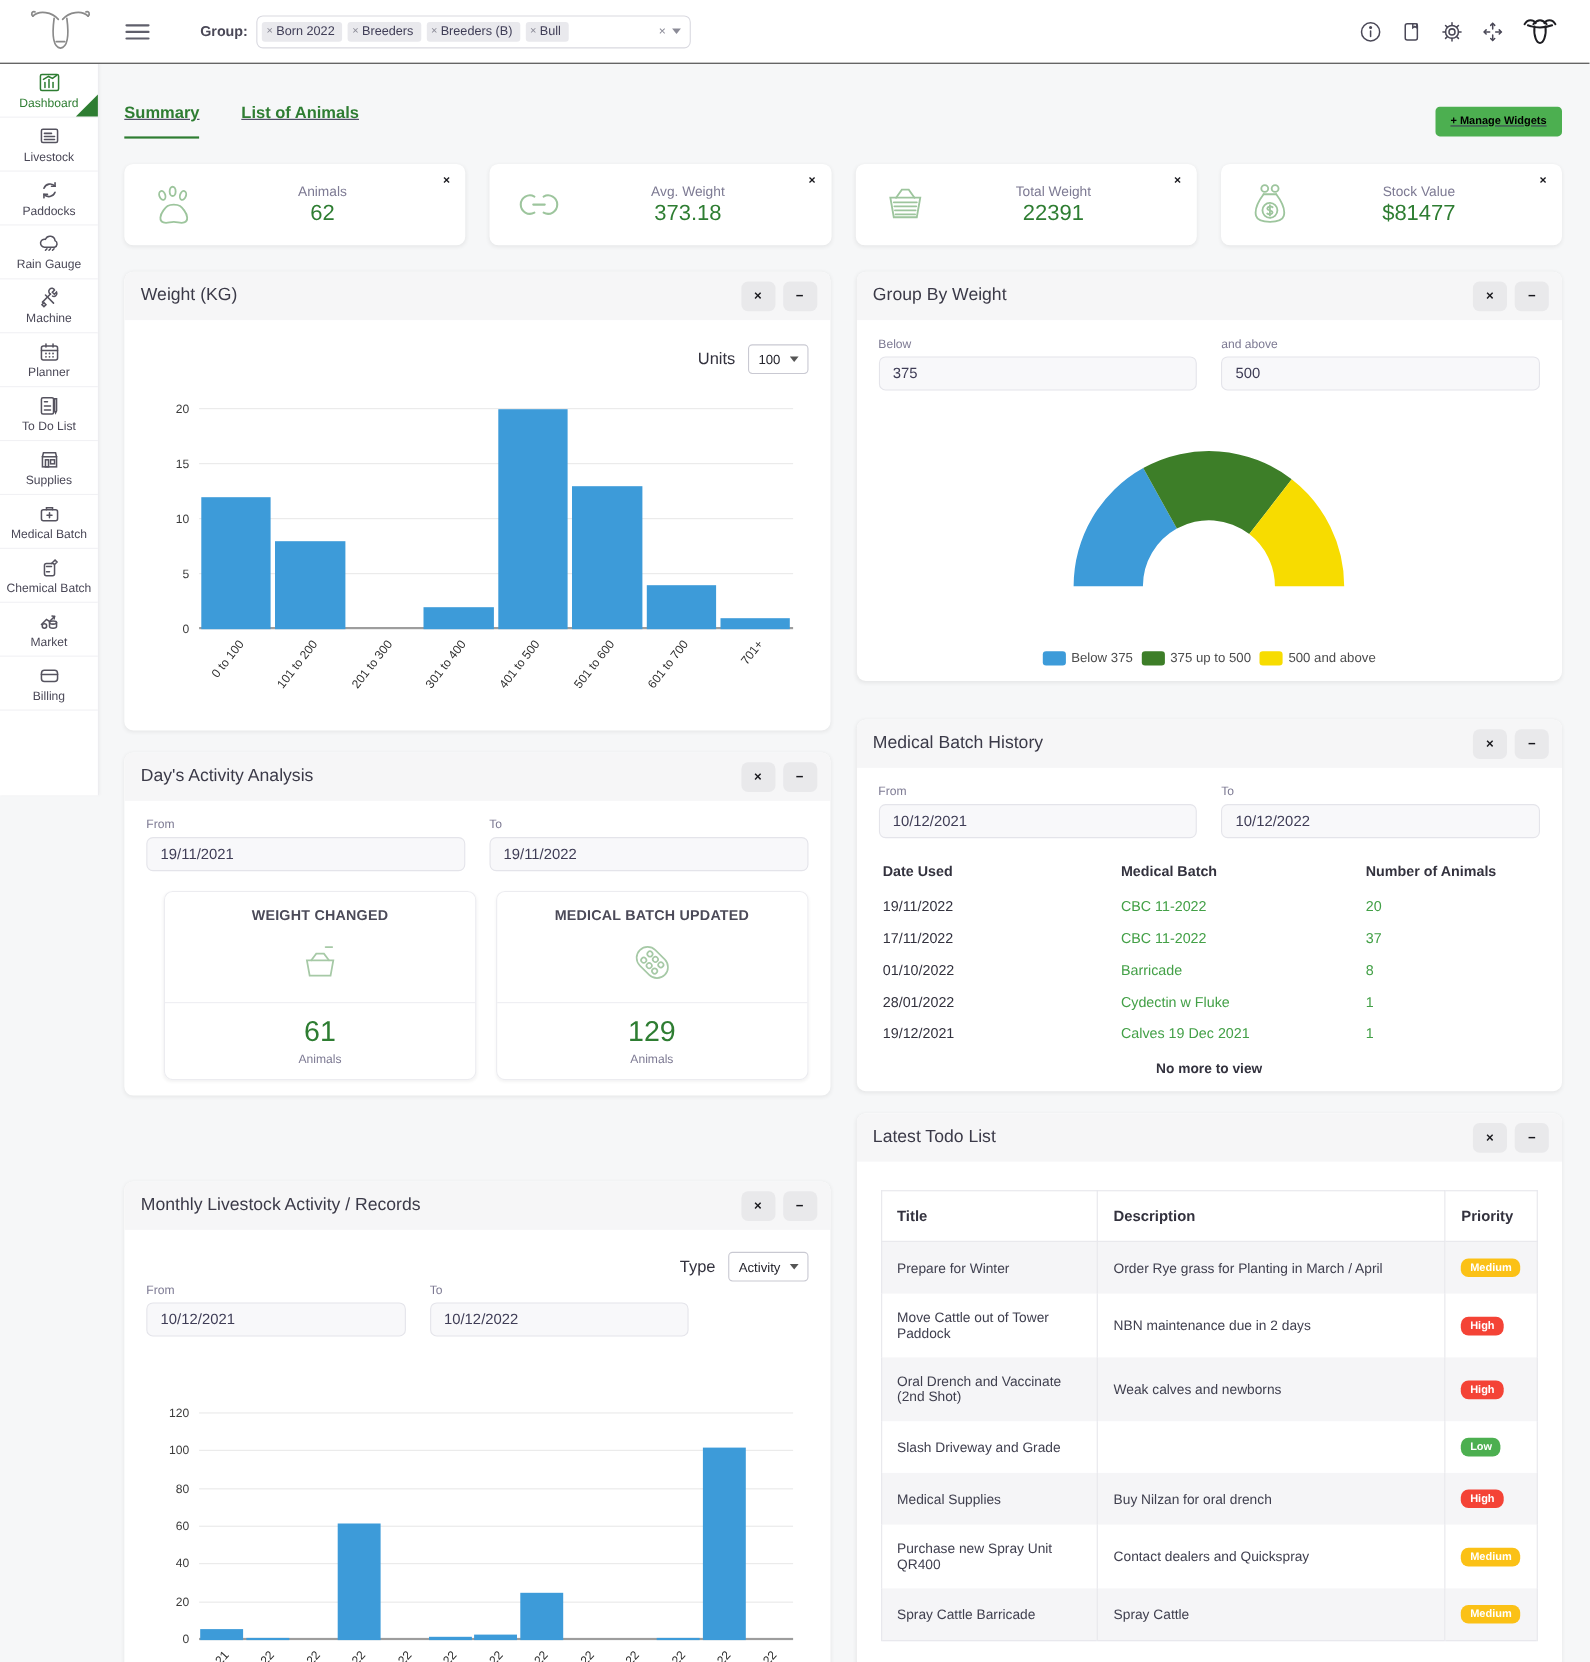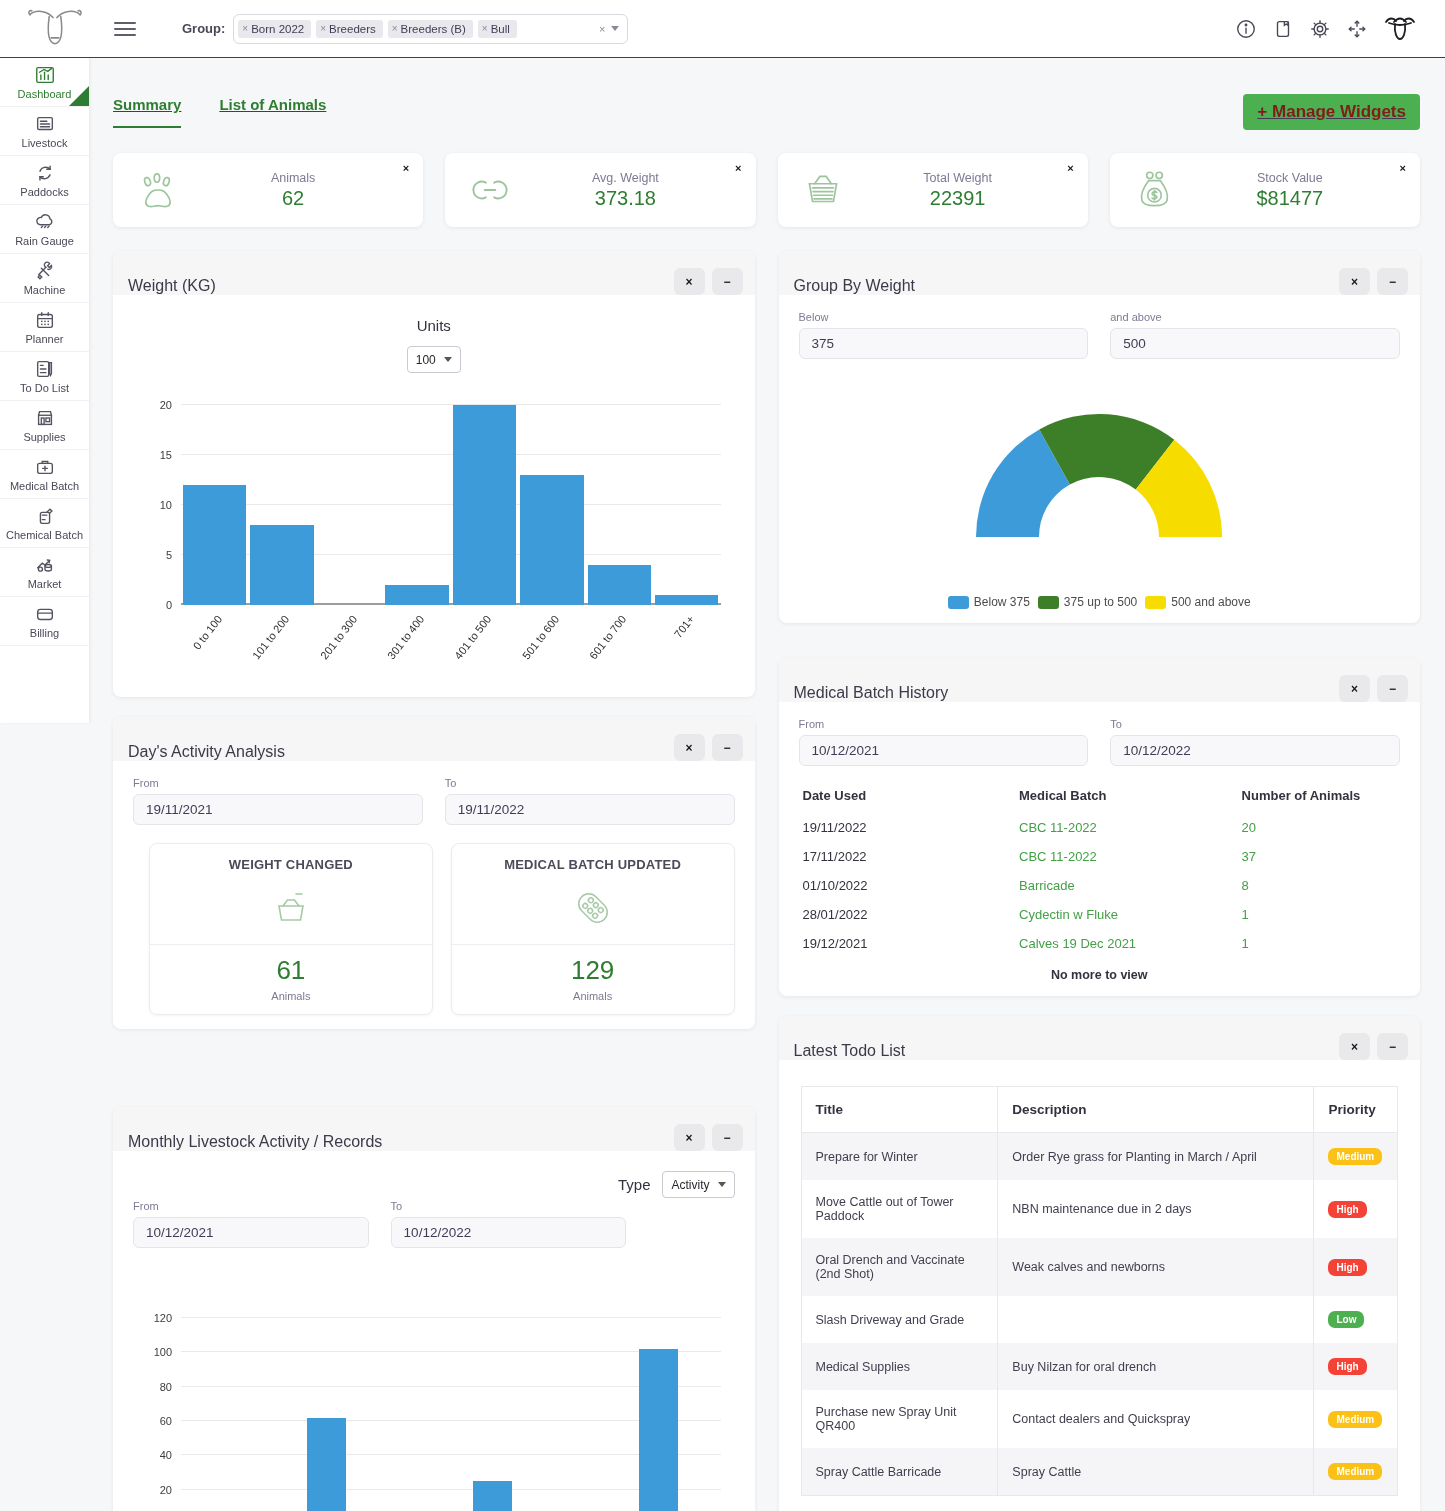--- a/index.html
+++ b/index.html
@@ -28,35 +28,35 @@
   .side-item .sic { width:22px; height:22px; color:#55535f; }
   .side-item .slabel { font-size:11px; color:#4a4857; margin-top:2px; white-space:nowrap; }
   .side-item.active .sic, .side-item.active .slabel { color:#2e7d32; }
   .side-item.active::after { content:""; position:absolute; right:0; bottom:0; width:0; height:0; border-left:20px solid transparent; border-bottom:20px solid #2e7d32; }
 
   
   .main { position:absolute; top:58px; left:90px; width:1355px; padding:36px 25px 30px 23px; }
   .tabs-row { display:flex; align-items:center;text-decoration:underline; }
   .tab { font-size:15px; font-weight:bold; color:#2e7d32; margin-right:38px; padding-bottom:13px; cursor:pointer; border-bottom:2px solid transparent; }
   .tab.active { border-bottom:2px solid #2e7d32; }
-  .btn-manage { margin-left:auto; background:#4caf50; color:#7f1d1d; font-size:17px; font-weight:bold; border:none; border-radius:4px; padding:8px 14px; cursor:pointer; font-family:inherit; }
+  .btn-manage { margin-left:auto; background:#4caf50; color:#000000; font-size:10px; font-weight:bold; border:none; border-radius:4px; padding:8px 14px; cursor:pointer; font-family:inherit; }
 
   .stats-row { display:flex; gap:22px; margin-top:23px; }
   .stat-card { position:relative; flex:1; height:74px; background:#fff; border-radius:8px; box-shadow:0 1px 4px rgba(0,0,0,0.07); display:flex; align-items:center; padding:0 18px 0 22px; }
   .stat-ic { width:46px; height:46px; color:#9dc59d; flex:none; }
   .stat-mid { flex:1; text-align:center; }
   .stat-label { font-size:12.5px; color:#7d7a93; }
   .stat-value { font-size:20px; color:#2e7d32; margin-top:2px; }
   .stat-close { position:absolute; top:9px; right:14px; font-size:11px; font-weight:bold; color:#17171c; cursor:pointer; }
 
   .grid { display:flex; gap:24px; margin-top:24px; align-items:flex-start; }
   .col { flex:1; display:flex; flex-direction:column; }
 
   .widget { background:#fff; border-radius:8px; box-shadow:0 1px 4px rgba(0,0,0,0.07); overflow:hidden; }
-  .whead { height:44px; background:#f6f6f7; display:flex; align-items:flex-end; padding:0 12px 0 15px; }
+  .whead { height:44px; background:#f6f6f7; display:flex; align-items:center; padding:0 12px 0 15px; }
   .wtitle { font-size:16px; color:#3b3a48; }
   .wbtns { margin-left:auto; display:flex; gap:7px; }
   .wbtn { width:31px; height:27px; background:#e9e9eb; border:none; border-radius:6px; font-size:12px; font-weight:bold; color:#17171c; cursor:pointer; font-family:inherit; }
   .wbody { padding:16px 20px 14px 20px; }
 
   .fields { display:flex; gap:22px; }
   .field { flex:1; }
   .field .flabel { font-size:11px; color:#7d7a93; margin-bottom:5px; }
   .field input { width:100%; height:31px; background:#f8f8fa; border:1px solid #e4e4ea; border-radius:6px; font-size:13.5px; color:#3f3d56; padding:0 12px; font-family:inherit; }
 
@@ -395,21 +395,21 @@
 
       <section class="widget" style="margin-bottom:20px;">
         <div class="whead">
           <span class="wtitle">Weight (KG)</span>
           <div class="wbtns">
             <button class="wbtn">×</button>
             <button class="wbtn">−</button>
           </div>
         </div>
         <div class="wbody">
-          <div class="select-row" style="margin-top:6px;flex-direction:column;">
+          <div class="select-row" style="margin-top:6px;">
             <span class="sl-label">Units</span>
             <span class="mini-select">
                 <span>100</span>
                 <span class="caret"></span>
               </span>
           </div>
           <div class="chart" style="margin-top:32px;">
             <div class="plot" style="height:200px;">
                 <div class="gridline baseline" style="bottom: 0%;"></div>
                 <div class="ytick" style="bottom: 0%;">0</div>

